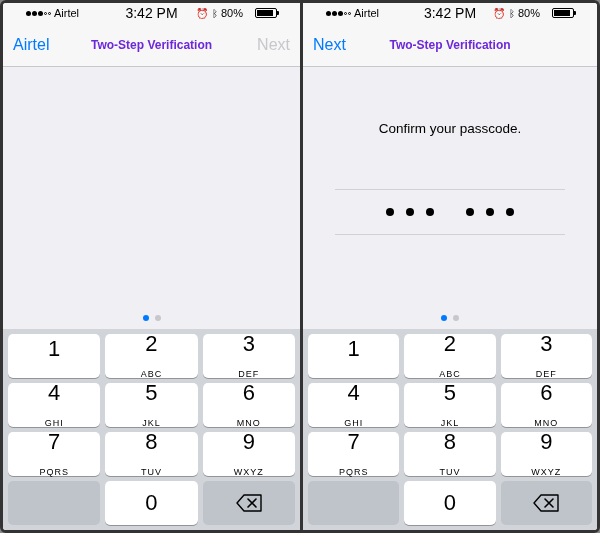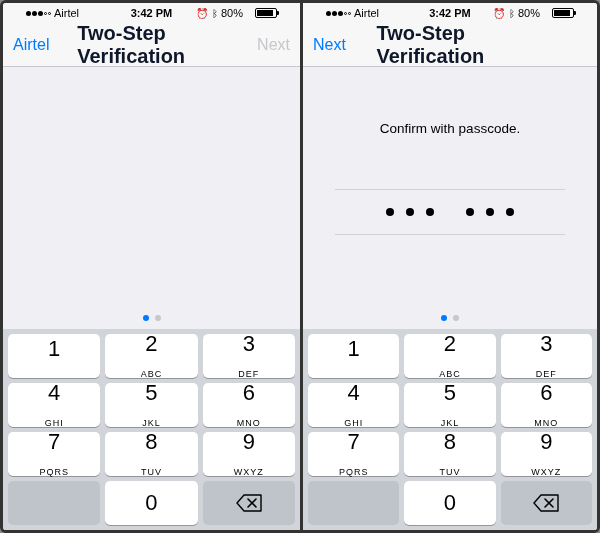--- a/index.html
+++ b/index.html
@@ -31,21 +31,21 @@
     justify-content: space-between;
     padding: 0 23px;
     font-size: 11px;
     color: #000;
   }
   .status .left, .status .right { display: flex; align-items: center; gap: 3px; }
   .signal { display: flex; gap: 1px; align-items: center; }
   .signal .dot { width: 5px; height: 5px; border-radius: 50%; background: #000; }
   .signal .dot.hollow { background: transparent; border: 1px solid #000; width: 3px; height: 3px; }
   .carrier { font-size: 11px; }
-  .time { font-size: 11px; font-weight: 700; position: absolute; left: 50%; transform: translateX(-50%); }
+  .time { font-size: 14px; font-weight: 400; position: absolute; left: 50%; transform: translateX(-50%); }
   .battery-wrap { display: flex; align-items: center; gap: 12px; }
   .battery { width: 22px; height: 10px; border: 1px solid #000; border-radius: 2px; position: relative; }
   .battery::after { content:""; position:absolute; right:-3px; top:2px; width:2px; height:4px; background:#000; border-radius:0 1px 1px 0;}
   .battery .fill { position:absolute; left:1px; top:1px; bottom:1px; width: 80%; background:#000; }
   .bt-icon { font-size: 10px; }
   .alarm-icon { font-size: 10px; }
 
   
   .navbar {
     height: 44px;
@@ -54,23 +54,23 @@
     display: flex;
     align-items: center;
     justify-content: space-between;
     padding: 0 8px;
     position: relative;
   }
   .nav-title {
     position: absolute;
     left: 50%;
     transform: translateX(-50%);
-    font-size: 20px;
+    font-size: 12px;
     font-weight: 600;
-    color: #0f172a;
+    color: #6d28d9;
   }
   .nav-btn {
     font-size: 16px;
     color: #007aff;
     background: none;
     border: none;
     padding: 4px 2px;
     display: flex;
     align-items: center;
     gap: 2px;
@@ -272,21 +272,21 @@
   </div>
 
   <div class="navbar">
     <div class="nav-title">Two-Step Verification</div>
     <button class="nav-btn">
       <span>Next</span>
     </button>
   </div>
 
   <div class="content">
-    <div class="prompt">Confirm with passcode.</div>
+    <div class="prompt">Confirm your passcode.</div>
     <div class="passcode-field">
       <span class="pdot"></span>
       <span class="pdot"></span>
       <span class="pdot"></span>
       <span class="gap"></span>
       <span class="pdot"></span>
       <span class="pdot"></span>
       <span class="pdot"></span>
     </div>
   </div>

